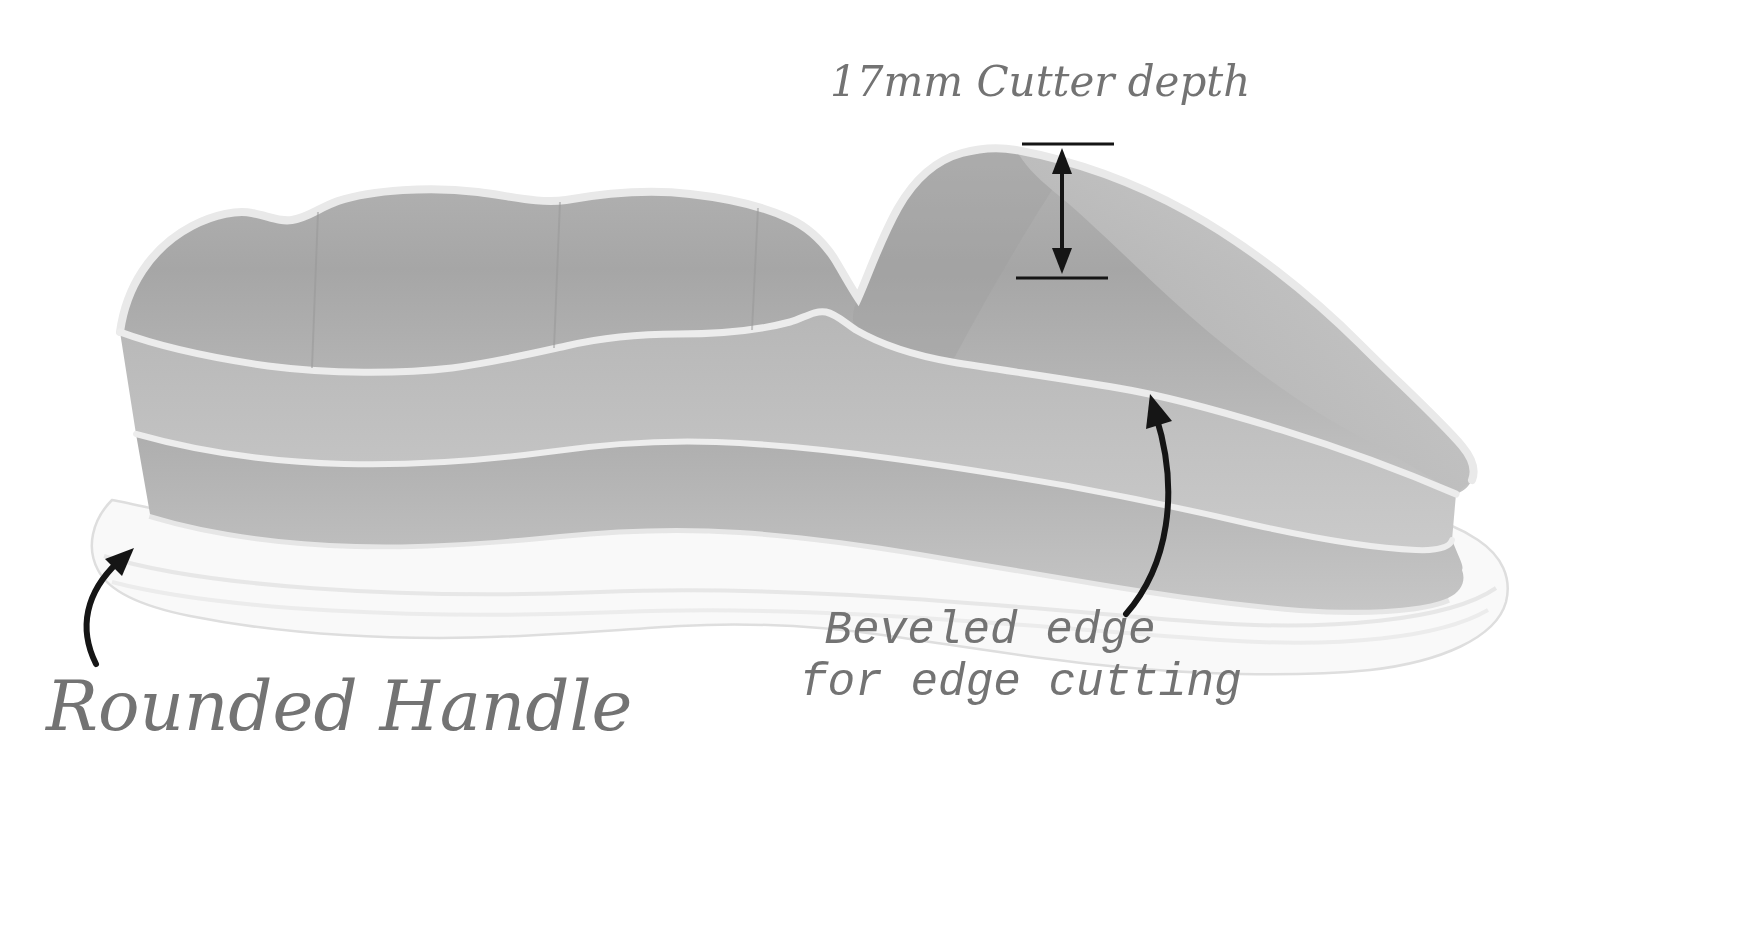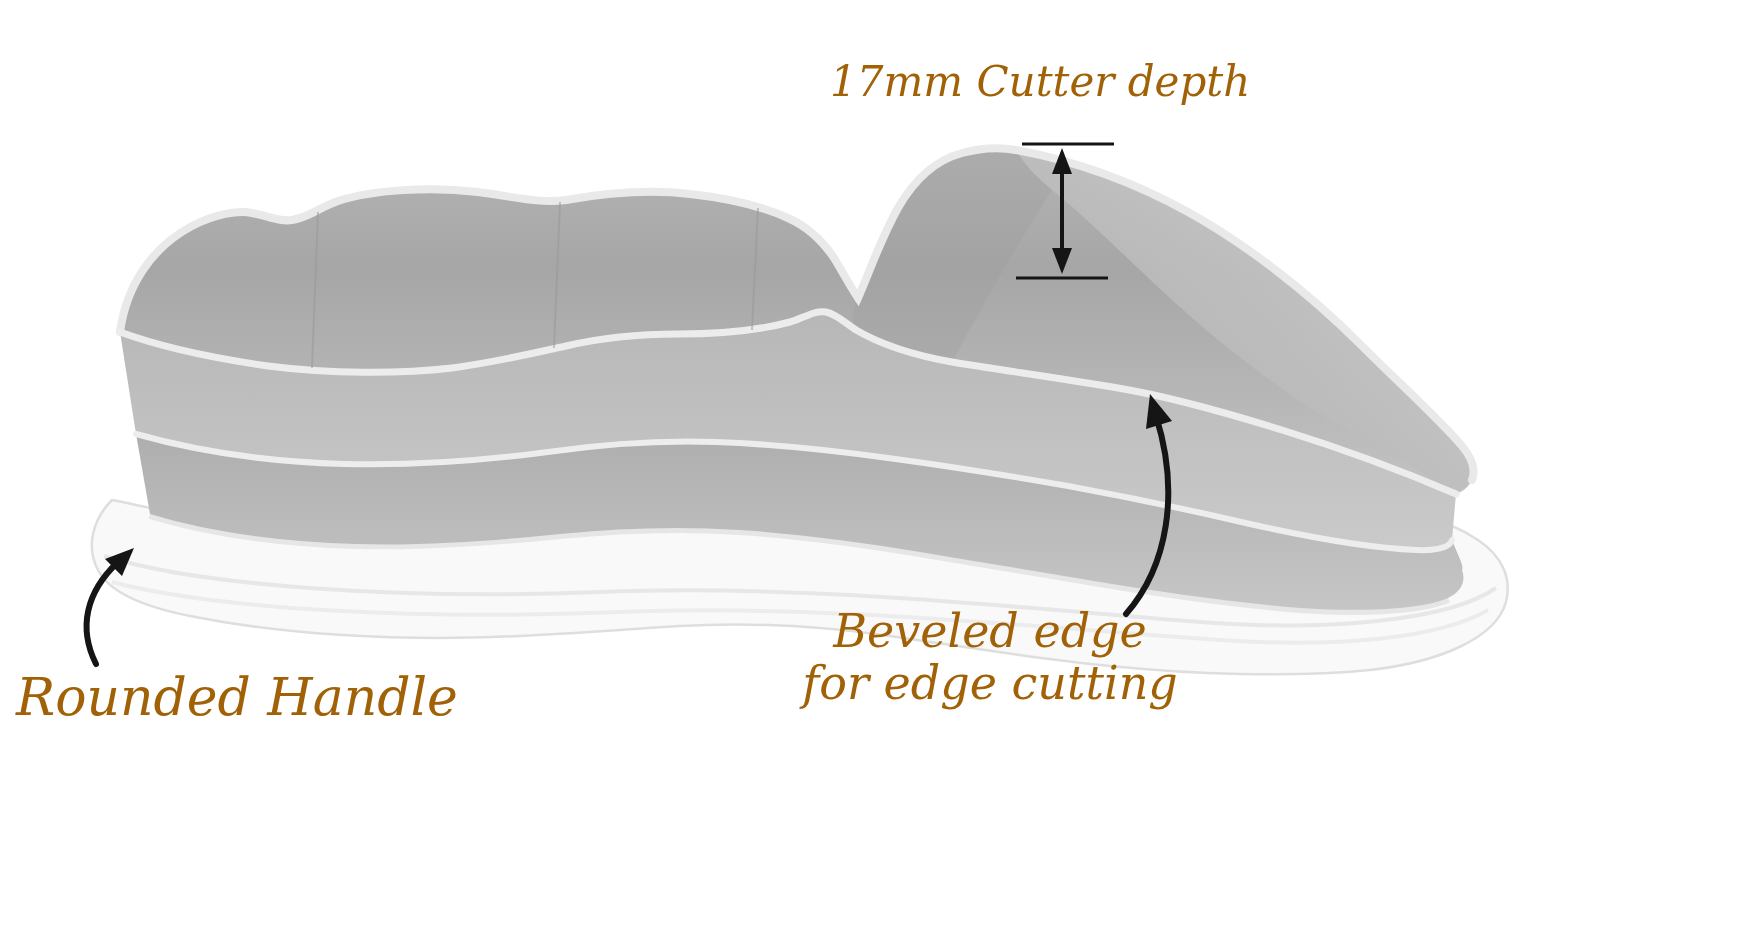--- a/index.html
+++ b/index.html
@@ -7,29 +7,29 @@
     position: relative;
     width: 1741px;
     height: 933px;
     background: #ffffff;
     overflow: hidden;
     font-family: "DejaVu Serif", serif;
   }
   .stage svg { position: absolute; inset: 0; }
   .label {
     position: absolute;
-    color: #a16207;
+    color: #737373;
     font-style: italic;
     font-family: "DejaVu Serif", serif;
     white-space: nowrap;
     line-height: 1.12;
   }
   .label-depth  { left: 830px; top: 58px;  width: 400px; font-size: 42px; text-align: center; }
-  .label-handle { left: 16px;  top: 668px; width: 380px; font-size: 52px; text-align: right; }
-  .label-bevel  { left: 800px; top: 606px; width: 380px; font-size: 46px; text-align: center; }
+  .label-handle { left: 46px;  top: 668px; width: 380px; font-size: 69px; text-align: right; }
+  .label-bevel  { left: 800px; top: 606px; width: 380px; font-size: 46px; text-align: center; font-family: Liberation Mono, monospace; }
   .label-bevel span { display: block; }
 </style>
 </head>
 <body>
 
 <div class="stage">
 
   <svg width="1741" height="933" viewBox="0 0 1741 933" xmlns="http://www.w3.org/2000/svg">
 
     <defs>

